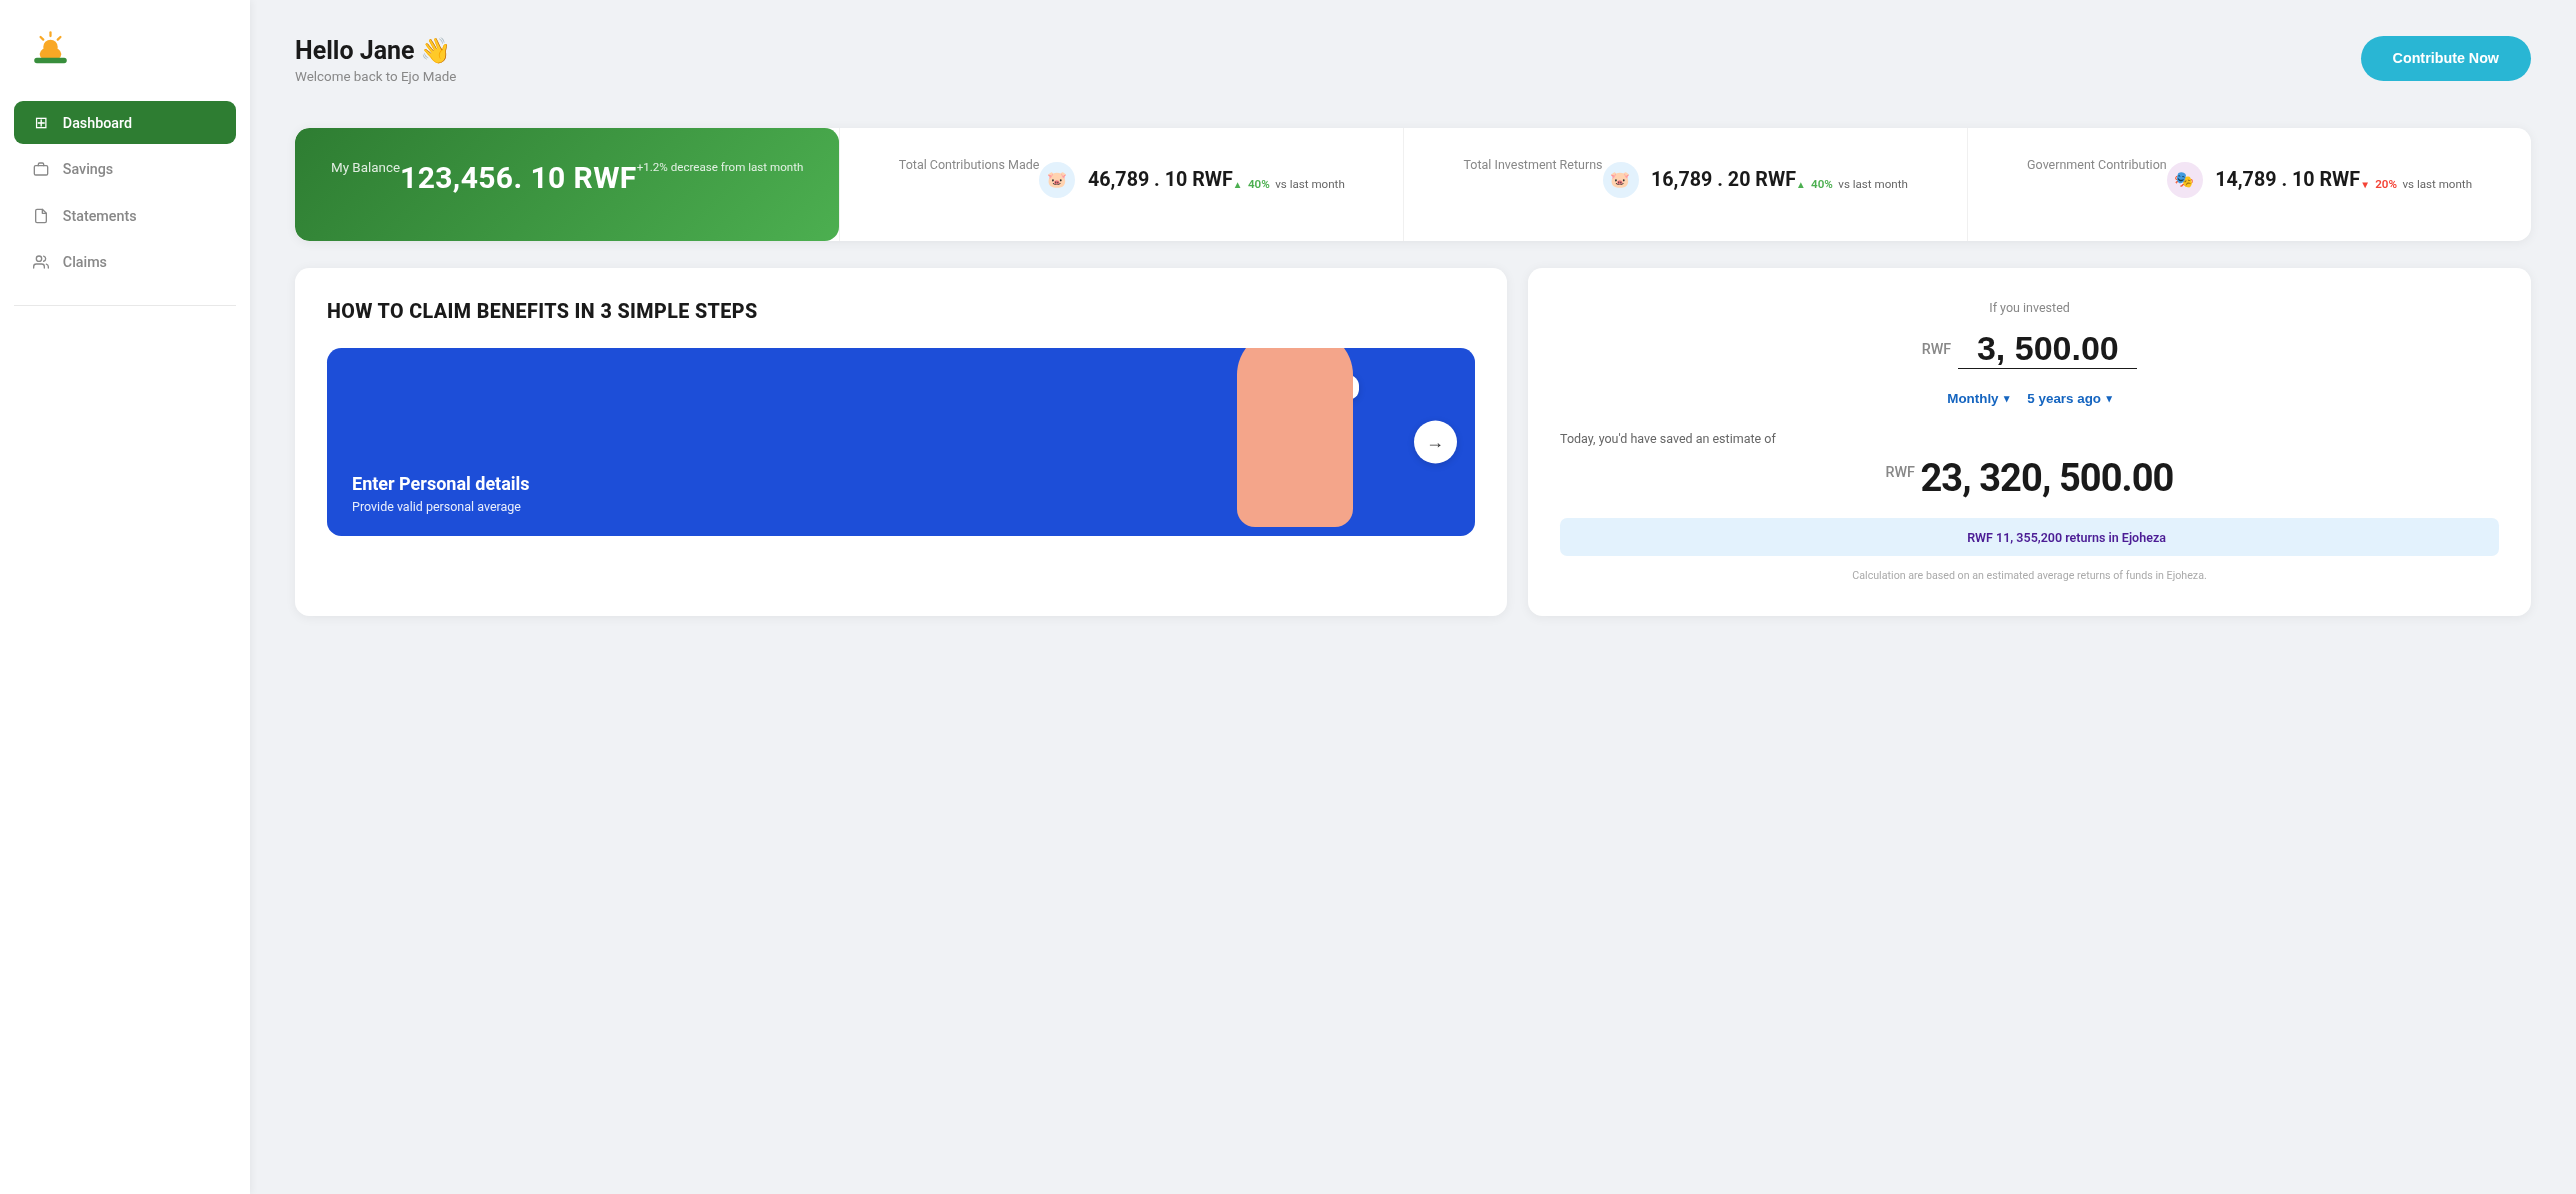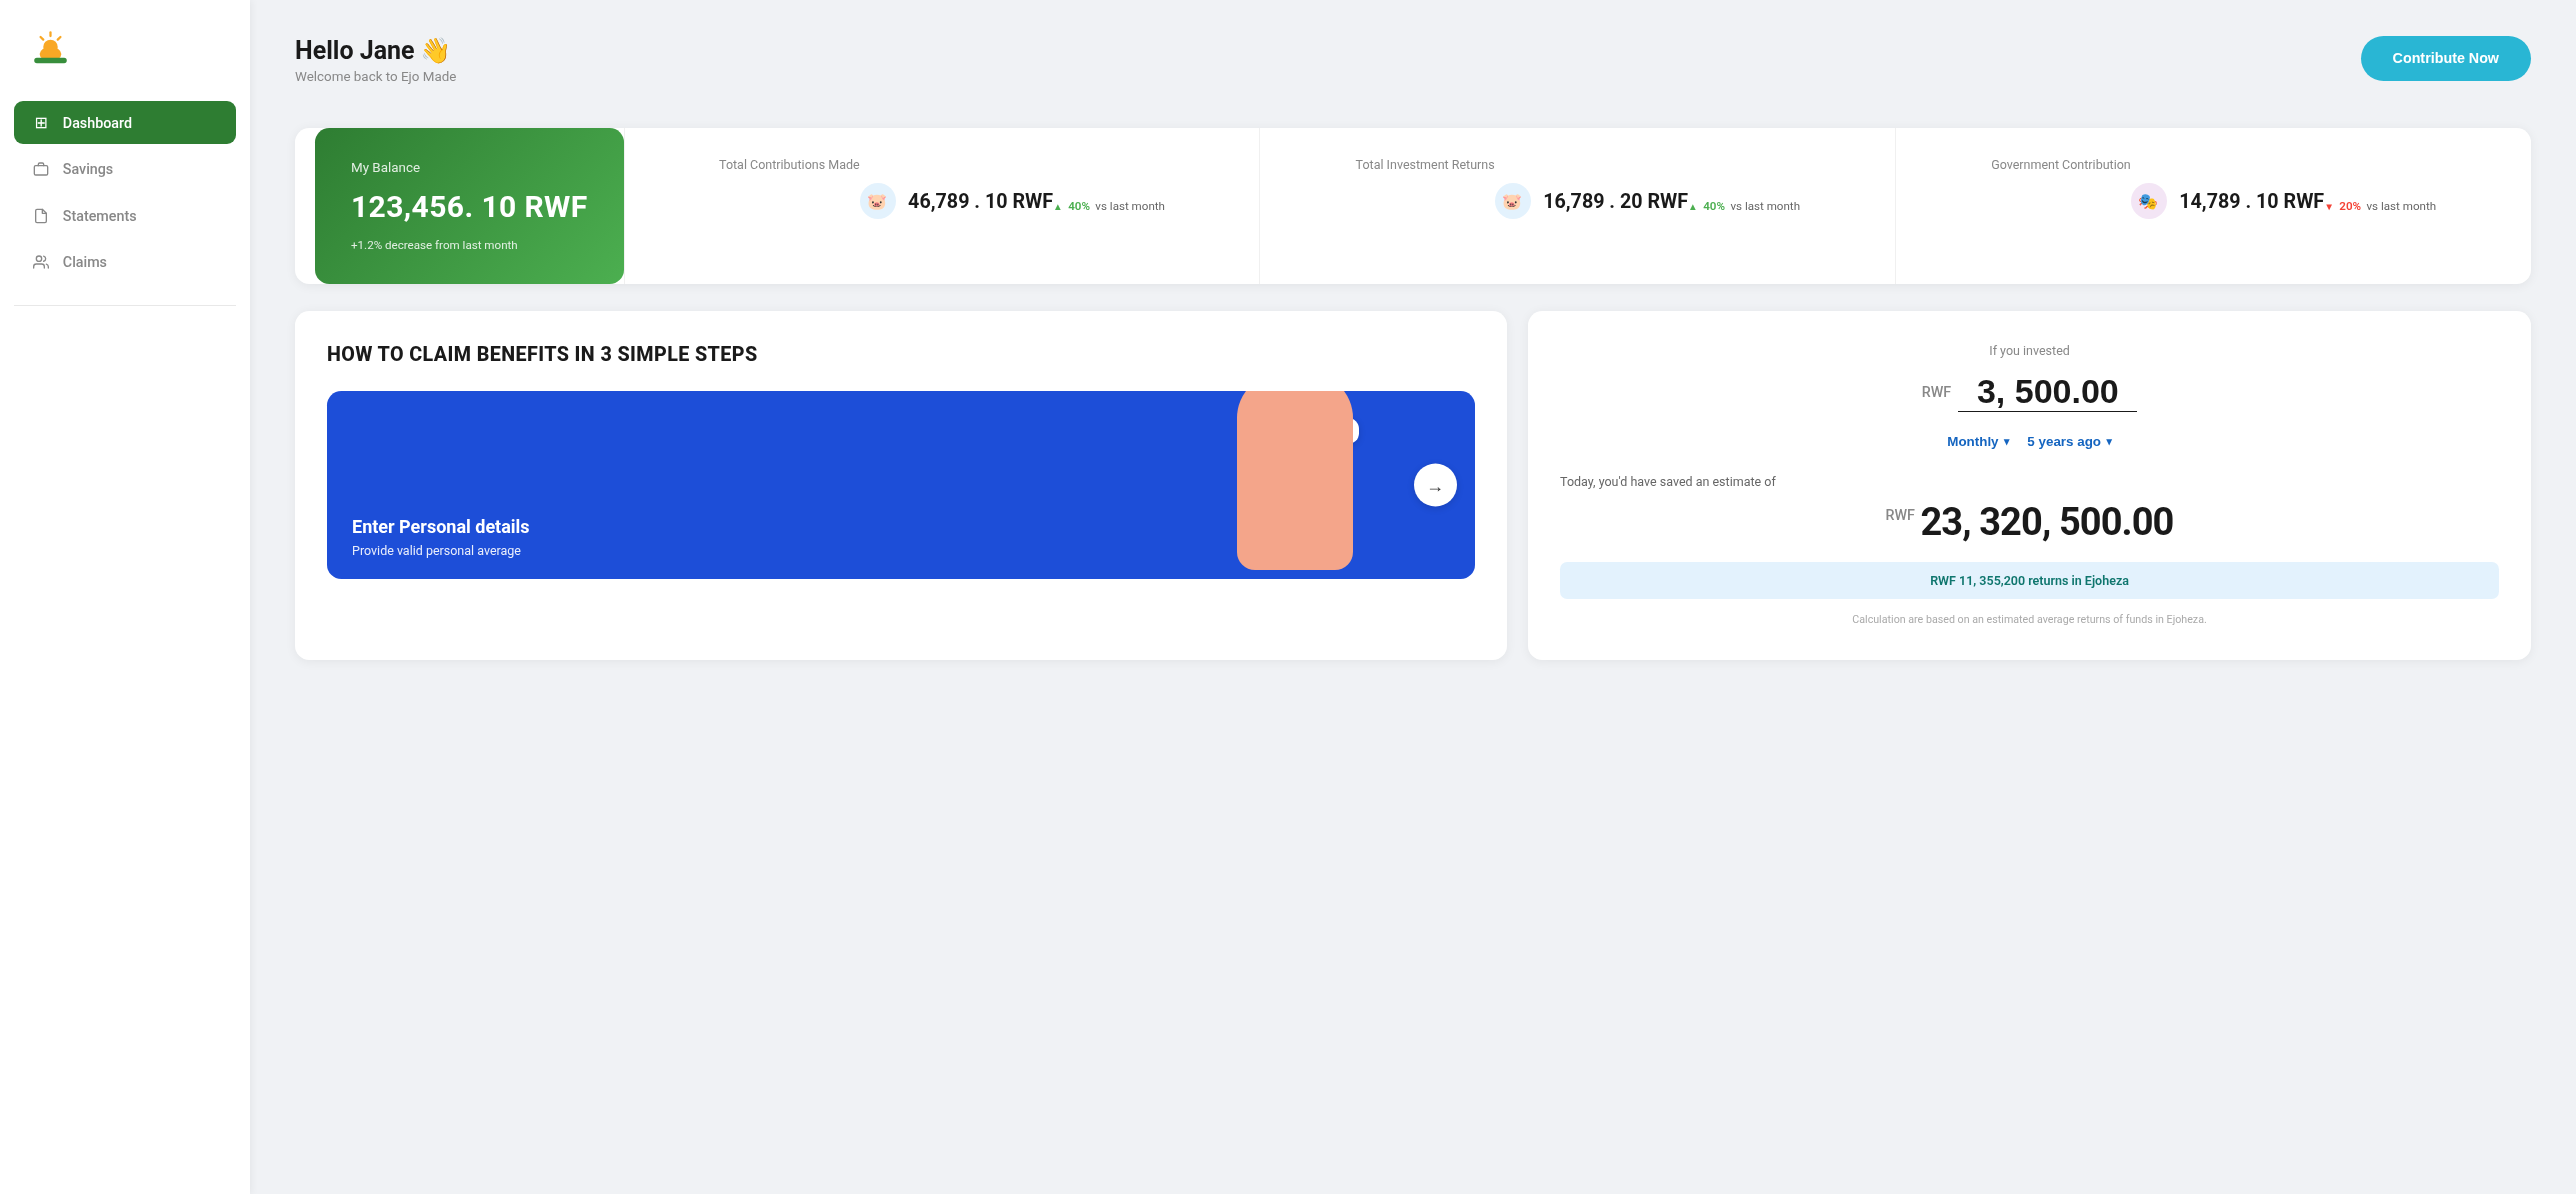--- a/index.html
+++ b/index.html
@@ -120,23 +120,22 @@
       margin-bottom: 27px;
       box-shadow: 0 1.8px 10.7px rgba(0,0,0,0.06);
     }
     .balance-card {
       background: linear-gradient(135deg, #2e7d32 0%, #4caf50 100%);
       color: #fff;
       padding: 32px 36px;
       min-width: 268px;
       border-radius: 14.3px;
       display: flex;
-      flex-direction: column;
+      flex-direction: row;
       justify-content: space-between;
-      margin-left: 20px;
     }
     .balance-label {
       font-size: 13.4px;
       opacity: 0.85;
       margin-bottom: 14.3px;
     }
     .balance-amount {
       font-size: 30px;
       font-weight: 700;
       letter-spacing: 0.4px;
@@ -394,21 +393,22 @@
     .calc-returns-badge {
       background: #e3f2fd;
       border-radius: 7.2px;
       padding: 10.7px 14.3px;
       text-align: center;
       margin-bottom: 12.5px;
     }
     .calc-returns-badge span {
       font-size: 12.5px;
       font-weight: 600;
-      color: #0f766e;
+      color: #4c1d95;
+      margin-left: 37px;
     }
     .calc-disclaimer {
       font-size: 10.7px;
       color: #aaa;
       text-align: center;
       line-height: 1.5;
     }
   </style>
 </head>
 <body>

